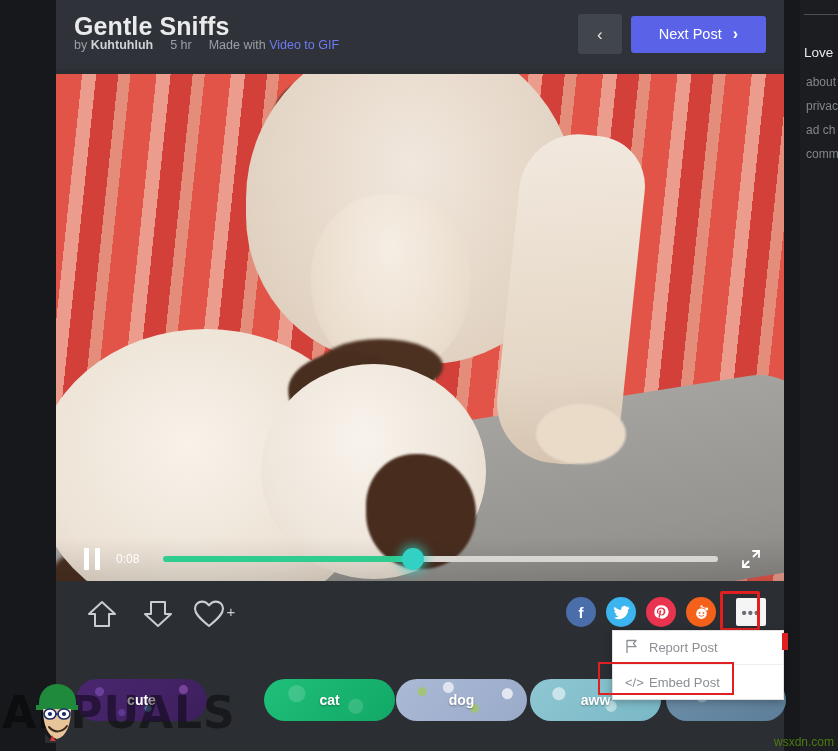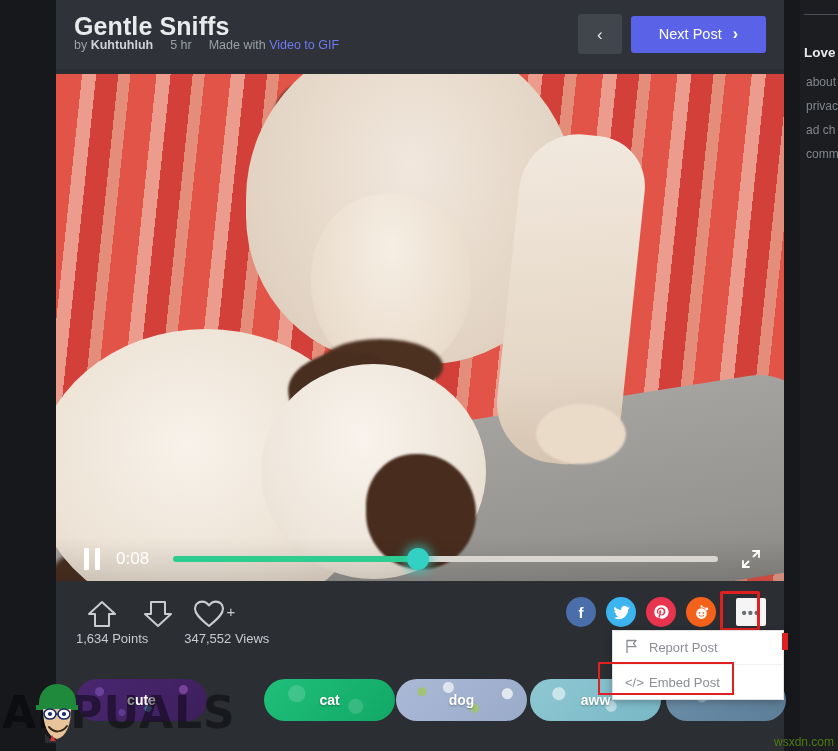--- a/index.html
+++ b/index.html
@@ -147,21 +147,21 @@
   }
   .pause-btn{
     width:26px;height:22px;margin-left:24px;cursor:pointer;position:relative;flex:0 0 auto;
   }
   .pause-btn i{
     position:absolute;top:0;width:5px;height:22px;background:#fff;border-radius:1px;
     display:block;
   }
   .pause-btn i:first-child{left:4px;}
   .pause-btn i:last-child{left:15px;}
-  .time-label{color:#fff;font-size:17px;margin-left:10px;flex:0 0 auto;}
+  .time-label{color:#fff;font-size:12px;margin-left:10px;flex:0 0 auto;}
   .track{
     position:relative;flex:1 1 auto;height:6px;margin:0 22px 0 24px;
     background:#d9d6d2;border-radius:3px;
   }
   .track-fill{
     position:absolute;left:0;top:0;height:6px;width:45%;
     background:#2ecc8f;border-radius:3px;
   }
   .track-knob{
     position:absolute;left:45%;top:50%;width:22px;height:22px;margin-left:-11px;margin-top:-11px;
@@ -282,21 +282,21 @@
     position:absolute;right:4px;bottom:2px;color:#4d7c0f;font-size:12px;z-index:30;
   }
 
   
   .right-rail{
     position:absolute;left:800px;top:0;width:38px;height:751px;
     background:#1b1d21;overflow:hidden;
   }
   .rail-rule{position:absolute;left:4px;top:14px;width:34px;height:1px;background:#4a4e55;}
   .rail-title{
-    position:absolute;left:4px;top:45px;font-size:13.5px;font-weight:bold;color:#e7e8ea;
+    position:absolute;left:4px;top:45px;font-size:13.5px;font-weight:normal;color:#e7e8ea;
     white-space:nowrap;
   }
   .rail-links{position:absolute;left:6px;top:75px;white-space:nowrap;}
   .rail-links div{font-size:12px;color:#82868c;margin-bottom:10px;}
 </style>
 </head>
 <body>
 
 <div class="app">
 
@@ -380,24 +380,20 @@
           </svg>
         </div>
         <div class="icon-btn">
           <svg width="32" height="30" viewBox="0 0 32 30" fill="none" stroke="#c9ccd1" stroke-width="2.1" stroke-linejoin="round">
             <path d="M16 27 C6 19 2 14.5 2 9.6 C2 5.6 5.2 2.6 9.1 2.6 C11.7 2.6 14.2 4 16 6.4 C17.8 4 20.3 2.6 22.9 2.6 C26.8 2.6 30 5.6 30 9.6 C30 14.5 26 19 16 27 Z"></path>
           </svg>
           <span class="heart-plus">+</span>
         </div>
       </div>
 
-      <div class="stats">
-        <div class="points">1,634 Points</div>
-        <div>347,552 Views</div>
-      </div>
 
       <div class="share-row">
         <div class="soc fb">f</div>
         <div class="soc tw">
           <svg width="17" height="17" viewBox="0 0 24 24" fill="#ffffff">
             <path d="M23 4.9c-.8.4-1.7.6-2.6.8 1-.6 1.7-1.5 2-2.5-.9.5-1.9.9-2.9 1.1a4.6 4.6 0 0 0-7.9 4.2C7.9 8.3 4.6 6.5 2.4 3.8a4.6 4.6 0 0 0 1.4 6.2c-.7 0-1.4-.2-2-.5 0 2.2 1.5 4.1 3.6 4.5-.6.2-1.3.2-1.9.1a4.6 4.6 0 0 0 4.3 3.2A9.3 9.3 0 0 1 1 19.3a13 13 0 0 0 7.1 2.1c8.5 0 13.2-7.1 13.2-13.2v-.6c.9-.7 1.7-1.5 2.3-2.4z"></path>
           </svg>
         </div>
         <div class="soc pi">
           <svg width="16" height="16" viewBox="0 0 24 24" fill="#ffffff">

